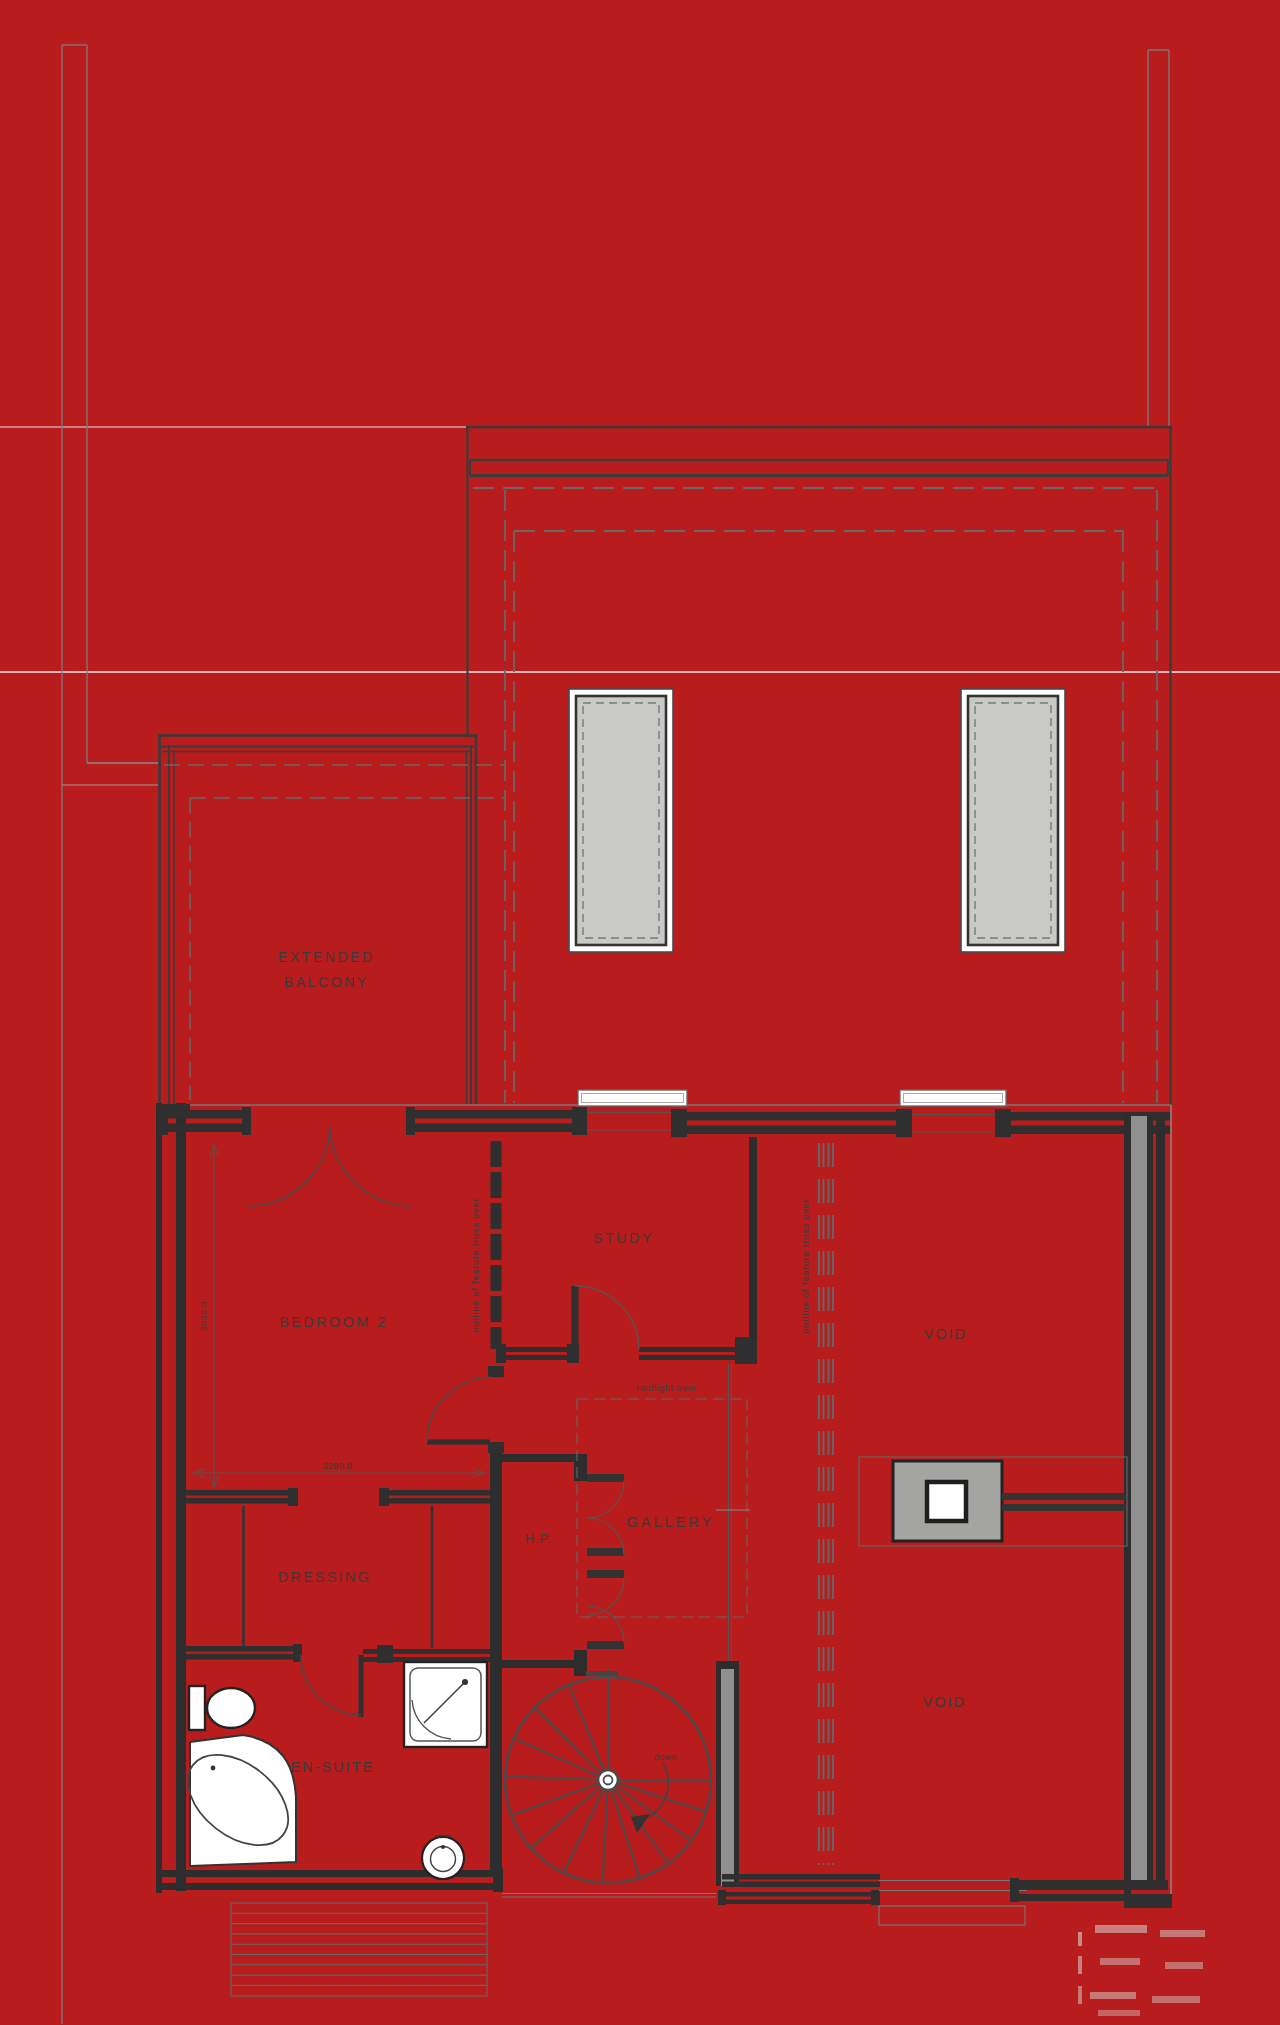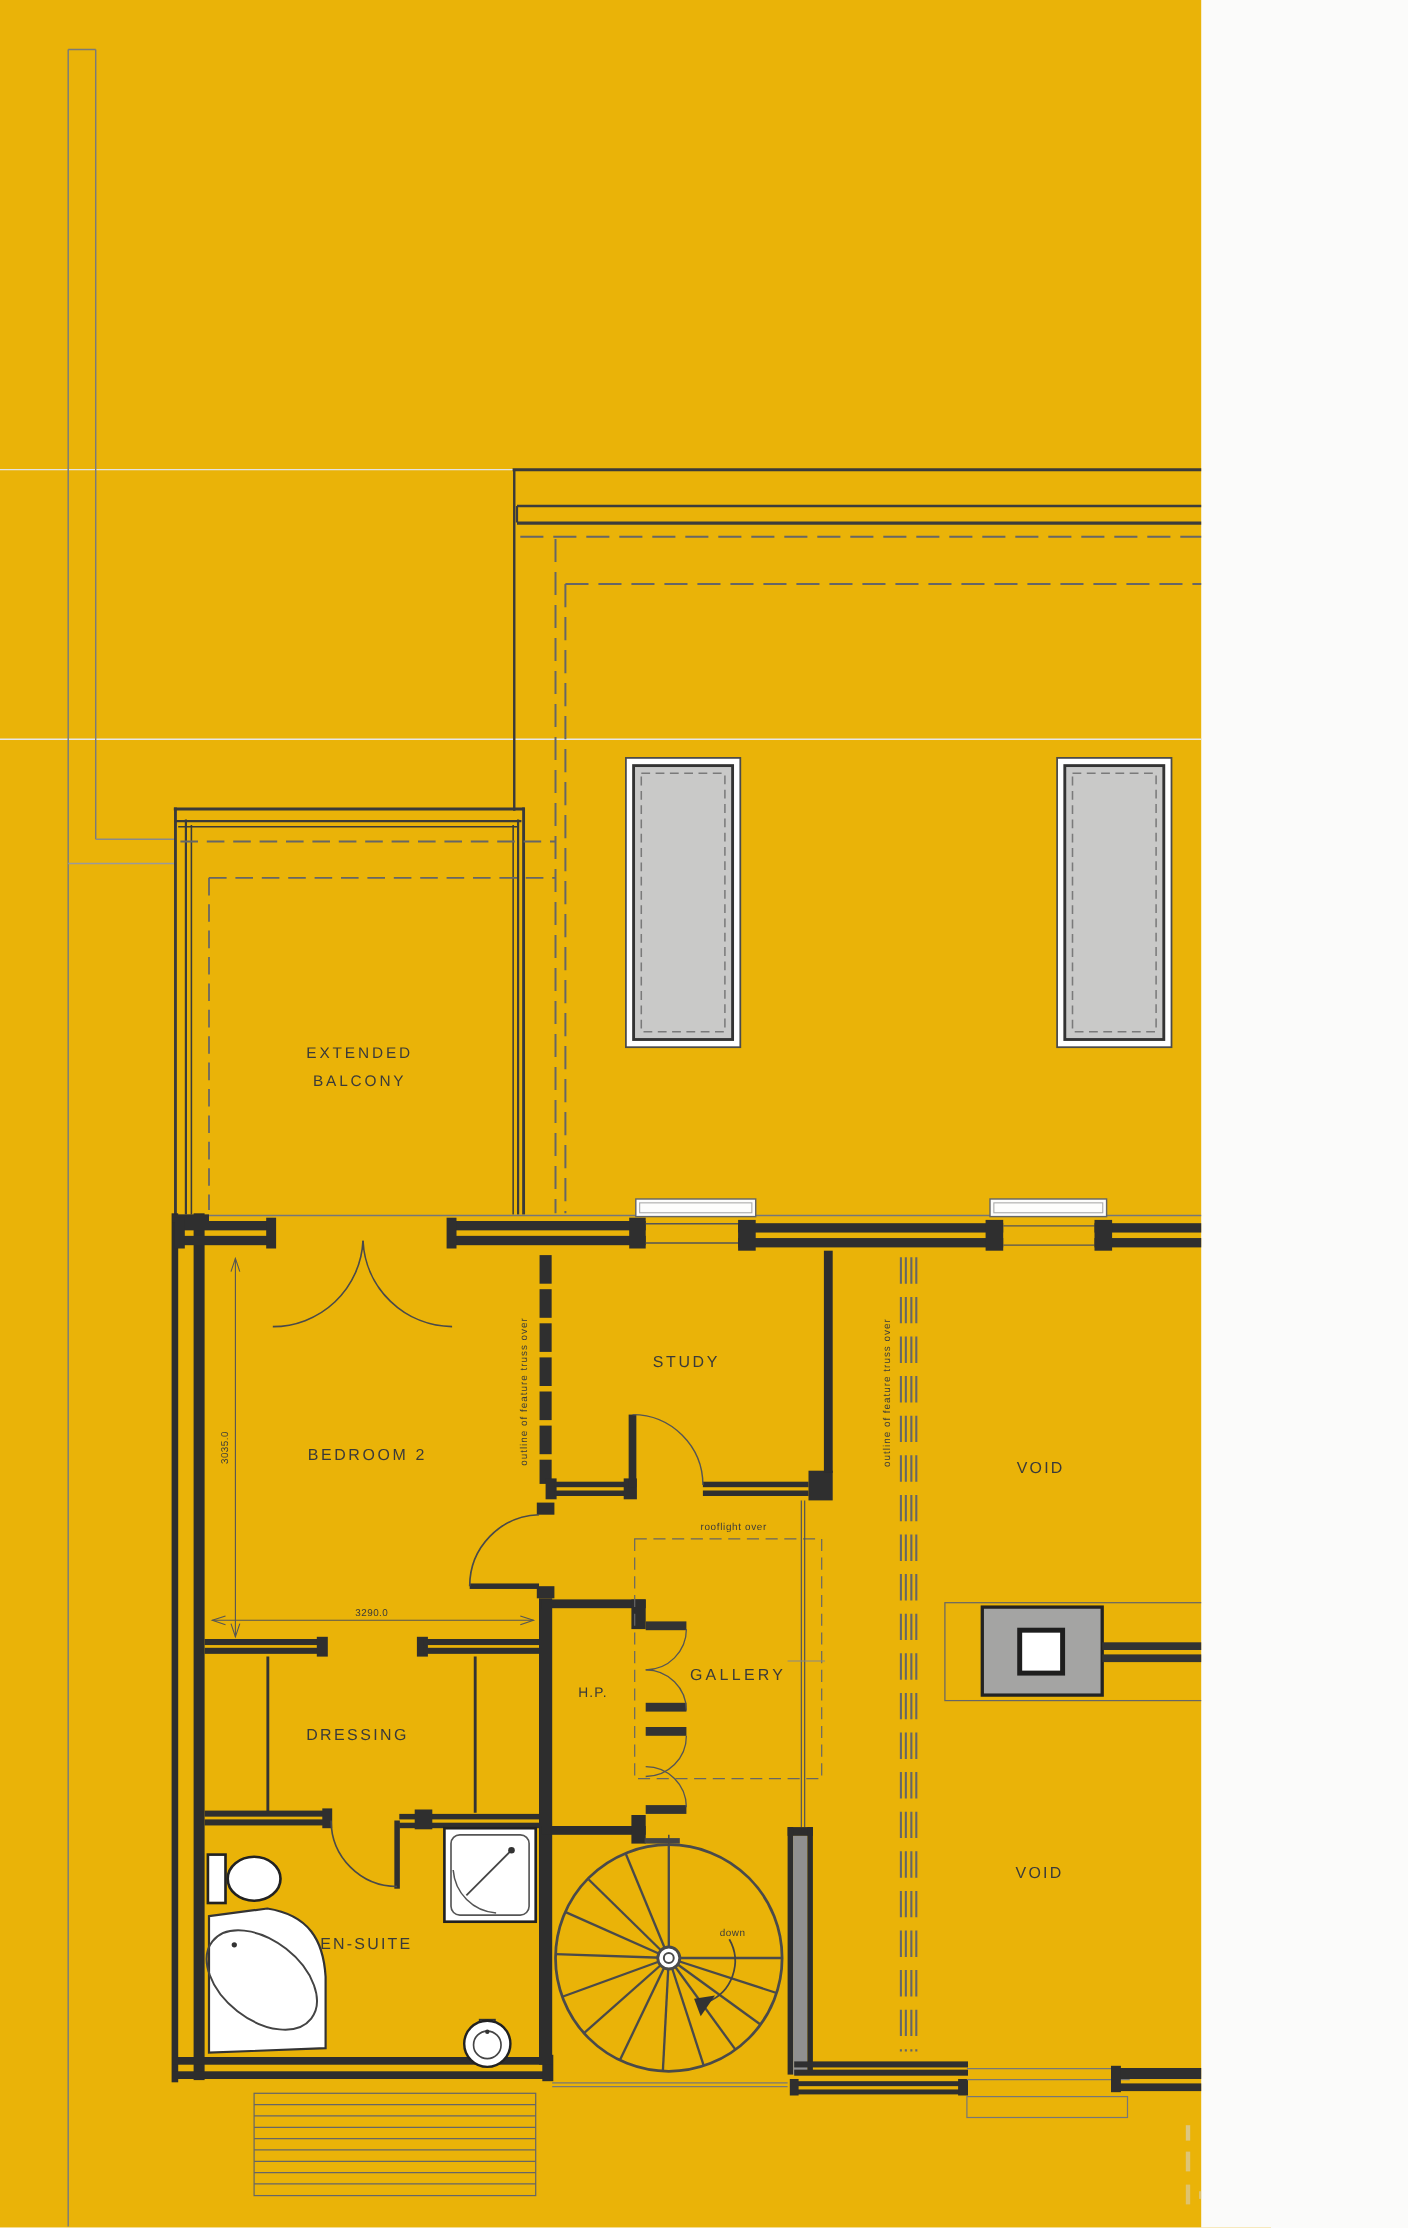--- a/index.html
+++ b/index.html
@@ -1,17 +1,17 @@
 <!DOCTYPE html>
 <html><head>
 <meta charset="utf-8">
 <title>First Floor Plan</title>
 <style>
 html,body{margin:0;padding:0;background:#fbfbfa;}
-#page{position:relative;width:1092px;height:2025px;background:#eab308;overflow:hidden;}
+#page{position:relative;width:1280px;height:2025px;background:#b91c1c;overflow:hidden;}
 svg{display:block;filter:blur(0.38px);}
 text{font-family:"Liberation Sans",sans-serif;fill:#3a3a3a;}
 </style>
 </head>
 <body>
 <div id="page">
 <svg width="1280" height="2025" viewBox="0 0 1280 2025">
 
 <line x1="0" y1="427" x2="467" y2="427" stroke="#e3e3e3" stroke-width="1.2"></line>
 

